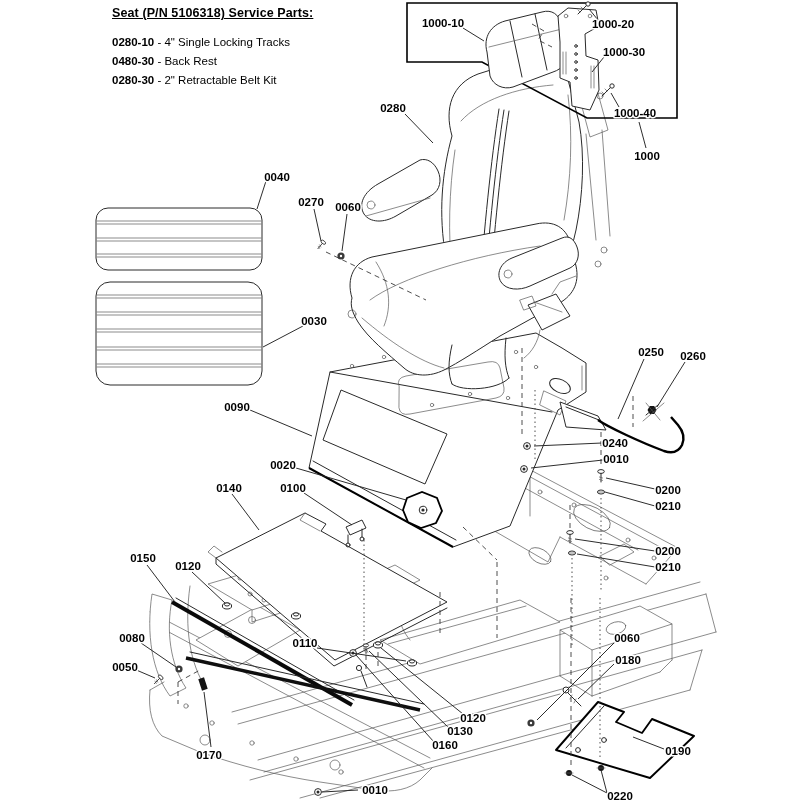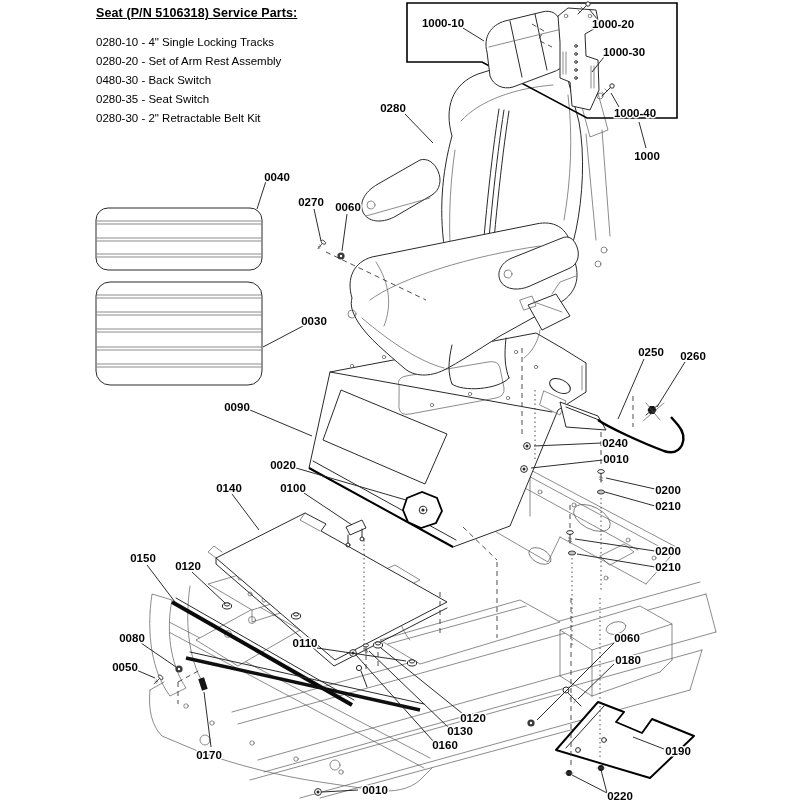--- a/index.html
+++ b/index.html
@@ -1,22 +1,22 @@
 <!DOCTYPE html>
 <html><head>
 <meta charset="utf-8">
 <style>
   html,body{margin:0;padding:0;background:#fff;}
   .stage{position:relative;width:800px;height:800px;background:#fff;overflow:hidden;
          font-family:"Liberation Sans",sans-serif;color:#000;}
-  .parts-list{position:absolute;left:96px;top:6px;width:280px;z-index:3;}
+  .parts-list{position:absolute;left:112px;top:6px;width:280px;z-index:3;}
   .parts-title{font-size:12.5px;font-weight:bold;text-decoration:underline;letter-spacing:.1px;}
   .parts-rows{margin-top:13px;}
   .parts-row{font-size:11.5px;line-height:19px;white-space:nowrap;}
-  .code{font-weight:normal;}
+  .code{font-weight:bold;}
   svg.art{position:absolute;left:0;top:0;z-index:2;}
   
   .s   {stroke:#2a2a2a;stroke-width:1;fill:none;stroke-linejoin:round;stroke-linecap:round;}
   .sf  {stroke:#2a2a2a;stroke-width:1;fill:#fff;stroke-linejoin:round;}
   .lt  {stroke:#5a5a5a;stroke-width:.7;fill:none;stroke-linejoin:round;stroke-linecap:round;}
   .ltf {stroke:#5a5a5a;stroke-width:.7;fill:#fff;stroke-linejoin:round;}
   .dash{stroke:#3a3a3a;stroke-width:.9;fill:none;stroke-dasharray:5 4;}
   .dot {stroke:#3a3a3a;stroke-width:.9;fill:none;stroke-dasharray:1.5 3;}
   .blk {fill:#141414;stroke:none;}
   text.callout{font-family:"Liberation Sans",sans-serif;font-weight:bold;font-size:11.5px;fill:#000;
@@ -25,23 +25,21 @@
 </style>
 </head>
 <body>
 
 <div class="stage">
 
   <div class="parts-list">
     <div class="parts-title">Seat (P/N 5106318) Service Parts:</div>
     <div class="parts-rows">
         <div class="parts-row"><span class="code">0280-10</span><span> - 4" Single Locking Tracks</span></div>
-        <div class="parts-row"><span class="code">0280-20</span><span> - Set of Arm Rest Assembly</span></div>
-        <div class="parts-row"><span class="code">0480-30</span><span> - Back Switch</span></div>
-        <div class="parts-row"><span class="code">0280-35</span><span> - Seat Switch</span></div>
+        <div class="parts-row"><span class="code">0480-30</span><span> - Back Rest</span></div>
         <div class="parts-row"><span class="code">0280-30</span><span> - 2" Retractable Belt Kit</span></div>
       </div>
   </div>
 
   <svg class="art" width="800" height="800" viewBox="0 0 800 800">
 
     <defs>
       <g id="nutG">
           <circle r="3.4" class="sf"></circle>
           <circle r="1.5" fill="#2a2a2a"></circle>

